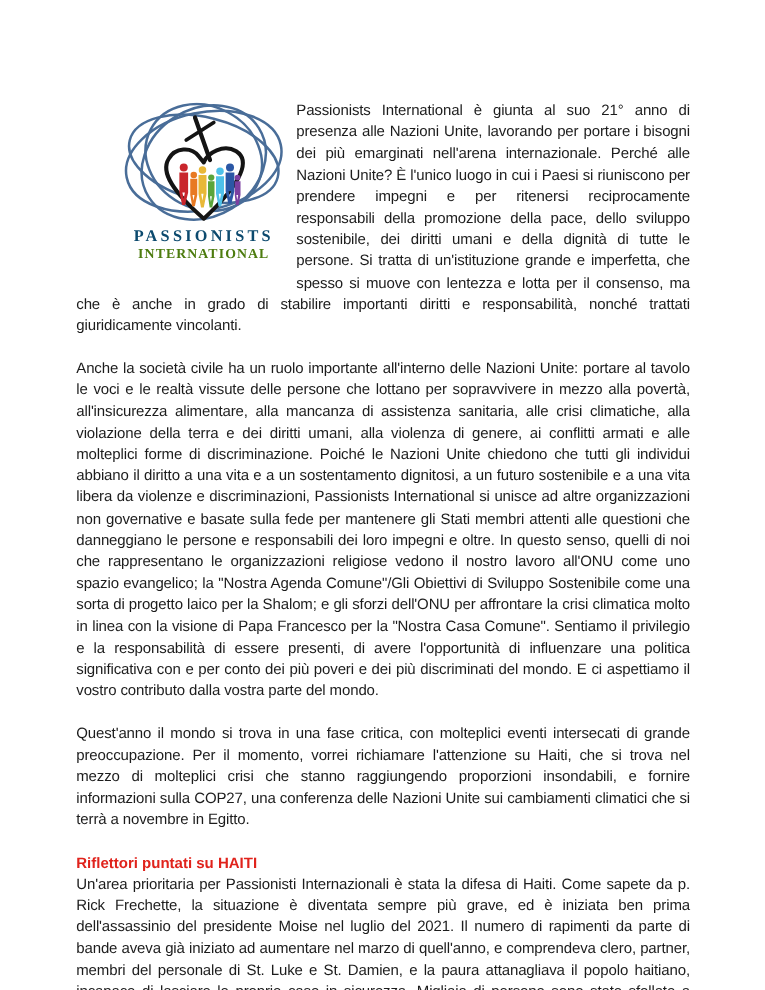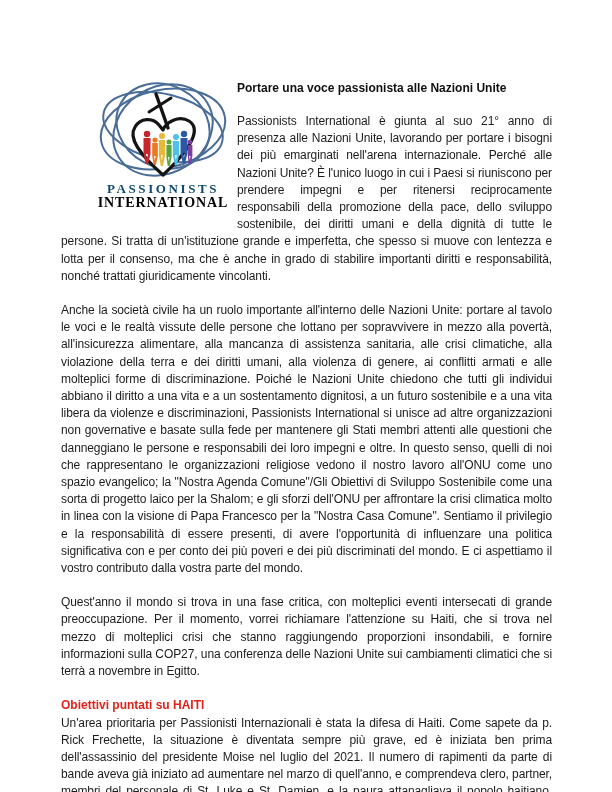--- a/index.html
+++ b/index.html
@@ -39,23 +39,23 @@
     font-weight: bold;
     font-size: 13px;
     letter-spacing: 2.6px;
     color: #0c4a6e;
     line-height: 14px;
     white-space: nowrap;
   }
   .logo-line2 {
     font-family: "Liberation Serif", "DejaVu Serif", serif;
     font-weight: bold;
-    font-size: 14px;
+    font-size: 11px;
     letter-spacing: 0.9px;
-    color: #000000;
+    color: #4d7c0f;
     line-height: 14px;
     white-space: nowrap;
   }
   h1.doc-title {
     font-size: 12px;
     font-weight: bold;
     color: #111111;
     margin: 0 0 16px 0;
     line-height: 17px;
   }
@@ -130,26 +130,25 @@
           <g stroke="#141414" fill="none" stroke-linecap="round">
             <path d="M 59 12 L 71 46" stroke-width="3.4"></path>
             <path d="M 74 16 L 52 30" stroke-width="3"></path>
           </g>
         </svg>
         <div class="logo-line1">PASSIONISTS</div>
         <div class="logo-line2">INTERNATIONAL</div>
       </div>
     </div>
 
-    <h1 class="doc-title">Portare una voce passionista alle Nazioni Unite</h1>
 
     <p class="body-par">Passionists International è giunta al suo 21° anno di presenza alle Nazioni Unite, lavorando per portare i bisogni dei più emarginati nell'arena internazionale.  Perché alle Nazioni Unite?  È l'unico luogo in cui i Paesi si riuniscono per prendere impegni e per ritenersi reciprocamente responsabili della promozione della pace, dello sviluppo sostenibile, dei diritti umani e della dignità di tutte le persone. Si tratta di un'istituzione grande e imperfetta, che spesso si muove con lentezza e lotta per il consenso, ma che è anche in grado di stabilire importanti diritti e responsabilità, nonché trattati giuridicamente vincolanti.</p>
 
     <p class="body-par">Anche la società civile ha un ruolo importante all'interno delle Nazioni Unite: portare al tavolo le voci e le realtà vissute delle persone che lottano per sopravvivere in mezzo alla povertà, all'insicurezza alimentare, alla mancanza di assistenza sanitaria, alle crisi climatiche, alla violazione della terra e dei diritti umani, alla violenza di genere, ai conflitti armati e alle molteplici forme di discriminazione. Poiché le Nazioni Unite chiedono che tutti gli individui abbiano il diritto a una vita e a un sostentamento dignitosi, a un futuro sostenibile e a una vita libera da violenze e discriminazioni, Passionists International si unisce ad altre organizzazioni non governative e basate sulla fede per mantenere gli Stati membri attenti alle questioni che danneggiano le persone e responsabili dei loro impegni e oltre. In questo senso, quelli di noi che rappresentano le organizzazioni religiose vedono il nostro lavoro all'ONU come uno spazio evangelico; la "Nostra Agenda Comune"/Gli Obiettivi di Sviluppo Sostenibile come una sorta di progetto laico per la Shalom; e gli sforzi dell'ONU per affrontare la crisi climatica molto in linea con la visione di Papa Francesco per la "Nostra Casa Comune". Sentiamo il privilegio e la responsabilità di essere presenti, di avere l'opportunità di influenzare una politica significativa con e per conto dei più poveri e dei più discriminati del mondo. E ci aspettiamo il vostro contributo dalla vostra parte del mondo.</p>
 
     <p class="body-par">Quest'anno il mondo si trova in una fase critica, con molteplici eventi intersecati di grande preoccupazione. Per il momento, vorrei richiamare l'attenzione su Haiti, che si trova nel mezzo di molteplici crisi che stanno raggiungendo proporzioni insondabili, e fornire informazioni sulla COP27, una conferenza delle Nazioni Unite sui cambiamenti climatici che si terrà a novembre in Egitto.</p>
 
-    <h2 class="section-heading">Obiettivi puntati su HAITI</h2>
+    <h2 class="section-heading">Riflettori puntati su HAITI</h2>
 
     <p class="body-par last">Un'area prioritaria per Passionisti Internazionali è stata la difesa di Haiti. Come sapete da p. Rick Frechette, la situazione è diventata sempre più grave, ed è iniziata ben prima dell'assassinio del presidente Moise nel luglio del 2021. Il numero di rapimenti da parte di bande aveva già iniziato ad aumentare nel marzo di quell'anno, e comprendeva clero, partner, membri del personale di St. Luke e St. Damien, e la paura attanagliava il popolo haitiano, incapace di lasciare le proprie case in sicurezza. Migliaia di persone sono state sfollate a causa della violenza delle bande. Un</p>
 
   </div>
 </div>
 
 </body></html>

